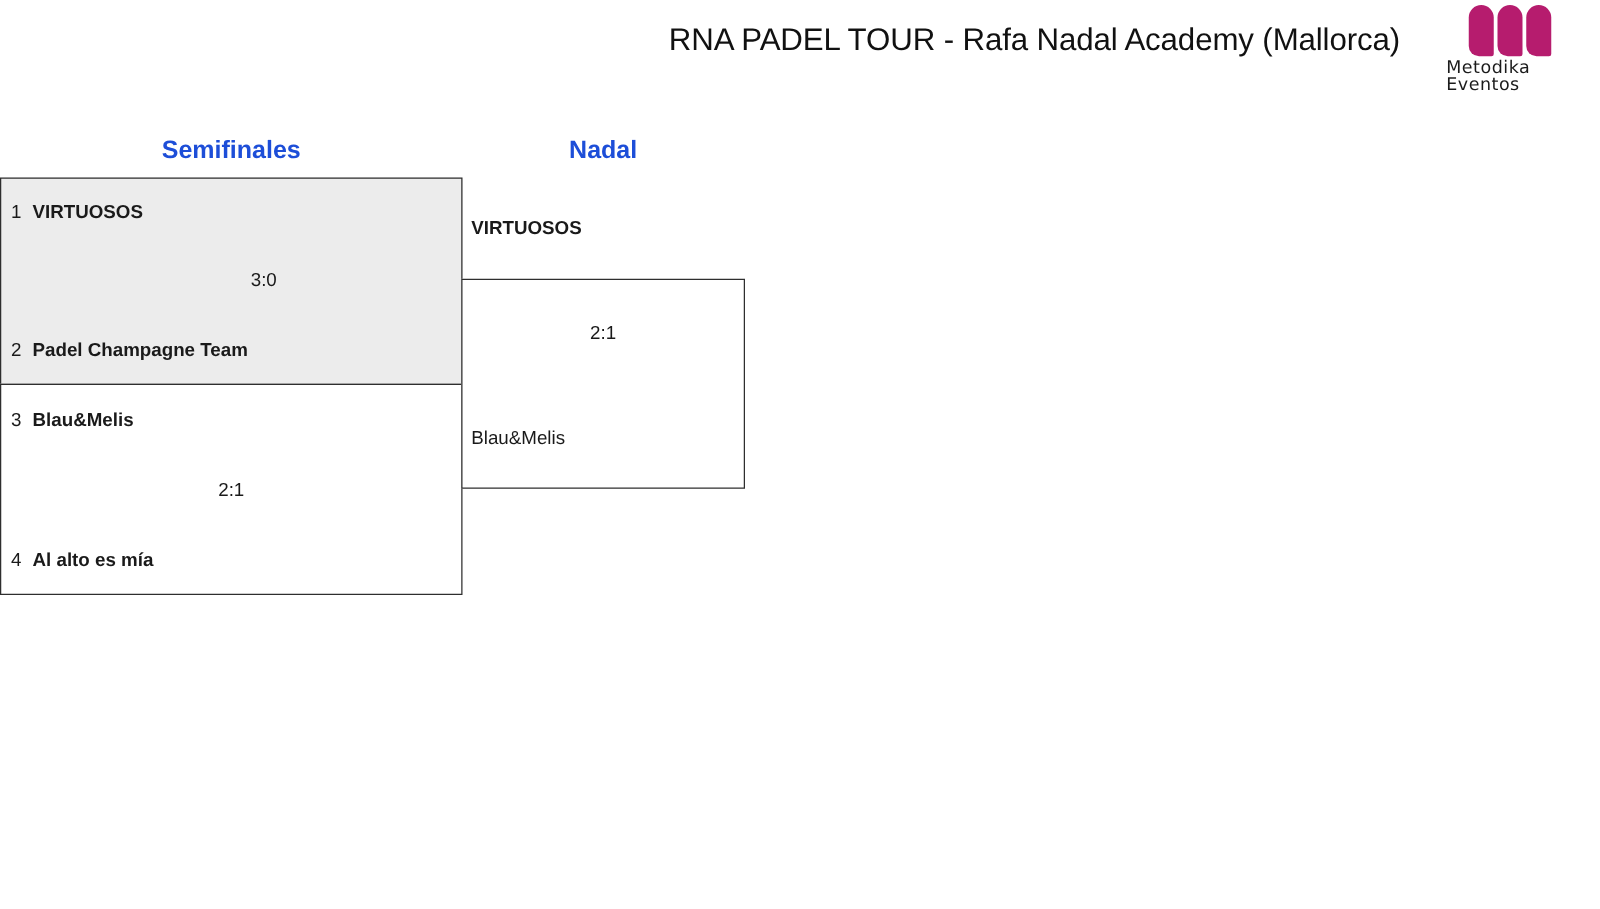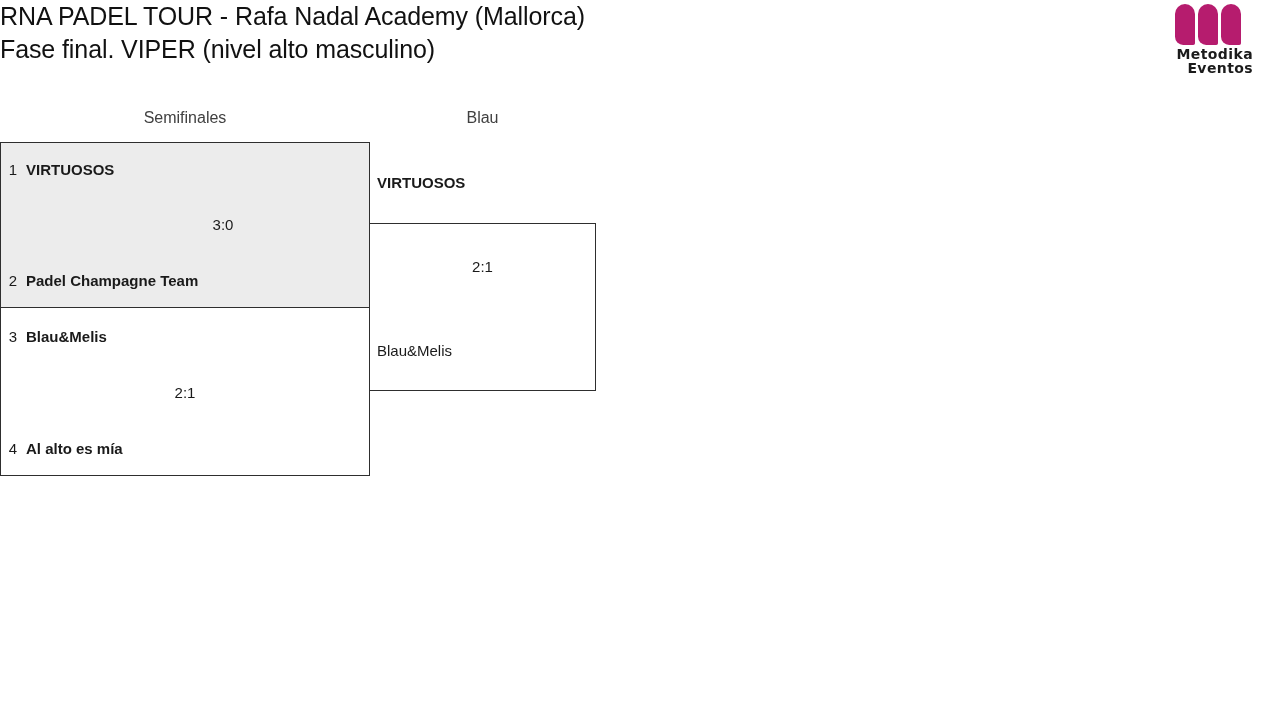--- a/index.html
+++ b/index.html
@@ -25,21 +25,21 @@
     width: 1120px;
   }
   .title-line {
     font-size: 25px;
     line-height: 33px;
     font-weight: 400;
     letter-spacing: -0.1px;
     color: #111111;
     white-space: nowrap;
   }
-  #title-line-1 { padding-top: 0; }
+  #title-line-1 { padding-top: 16px; text-align: right; }
 
   
   #brand-logo {
     position: absolute;
     right: 27px;
     top: 2px;
     width: 96px;
     height: 72px;
   }
   #logo-mark {
@@ -61,37 +61,37 @@
   }
   .logo-petal.p2 {
     left: 36px;
     border-radius: 11px 11px 2px 9px;
   }
   .logo-petal.p3 {
     left: 59px;
     border-radius: 11px 11px 2px 9px;
   }
   #logo-wordmark-1, #logo-wordmark-2 {
-    text-align: right;
+    text-align: left;
     font-family: "DejaVu Sans", sans-serif;
-    font-weight: 700;
+    font-weight: 400;
     color: #1b1b1b;
     letter-spacing: 0.4px;
     line-height: 14px;
   }
   #logo-wordmark-1 { font-size: 14px; margin-top: 1px; }
   #logo-wordmark-2 { font-size: 14px; }
 
   
   .round-heading {
     position: absolute;
     top: 109px;
-    font-size: 16px;
-    font-weight: 400;
-    color: #404040;
+    font-size: 20px;
+    font-weight: 700;
+    color: #1d4ed8;
     text-align: center;
     white-space: nowrap;
   }
   #round-heading-semifinals { left: 0px; width: 370px; }
   #round-heading-final { left: 369px; width: 227px; }
 
   
   .match-box {
     position: absolute;
     border: 1px solid #2e2e2e;
@@ -142,21 +142,21 @@
   #sf2-slot-bottom { top: 440px; }
 
   
   .score {
     position: absolute;
     font-size: 15px;
     color: #1a1a1a;
     text-align: center;
     white-space: nowrap;
   }
-  #sf1-score { left: 12px;   top: 216px; width: 422px; }
+  #sf1-score { left: 0px;   top: 216px; width: 422px; }
   #sf2-score { left: 0px;   top: 384px; width: 370px; }
   #final-score { left: 369px; top: 258px; width: 227px; }
 
   
   .final-team {
     position: absolute;
     left: 377px;
     font-size: 15px;
     color: #1a1a1a;
     white-space: nowrap;
@@ -164,35 +164,34 @@
   .final-team.winner { font-weight: 700; }
   .final-team.loser  { font-weight: 400; }
   #final-slot-top    { top: 174px; }
   #final-slot-bottom { top: 342px; }
 </style>
 </head>
 <body>
 
 <div id="tournament-header">
   <div class="title-line" id="title-line-1">RNA PADEL TOUR - Rafa Nadal Academy (Mallorca)</div>
-  <div class="title-line" id="title-line-2">Fase final. VIPER (nivel alto masculino)</div>
 </div>
 
 <div id="brand-logo">
   <div id="logo-mark">
     <span class="logo-petal p1"></span>
     <span class="logo-petal p2"></span>
     <span class="logo-petal p3"></span>
   </div>
   <div id="logo-wordmark-1">Metodika</div>
   <div id="logo-wordmark-2">Eventos</div>
 </div>
 
 <div class="round-heading" id="round-heading-semifinals">Semifinales</div>
-<div class="round-heading" id="round-heading-final">Blau</div>
+<div class="round-heading" id="round-heading-final">Nadal</div>
 
 <div class="match-box" id="match-sf1"></div>
 
 <div class="slot winner" id="sf1-slot-top">
   <span class="seed">1</span>
   <span class="team">VIRTUOSOS</span>
 </div>
 <div class="score" id="sf1-score">3:0</div>
 <div class="slot loser" id="sf1-slot-bottom">
   <span class="seed">2</span>

